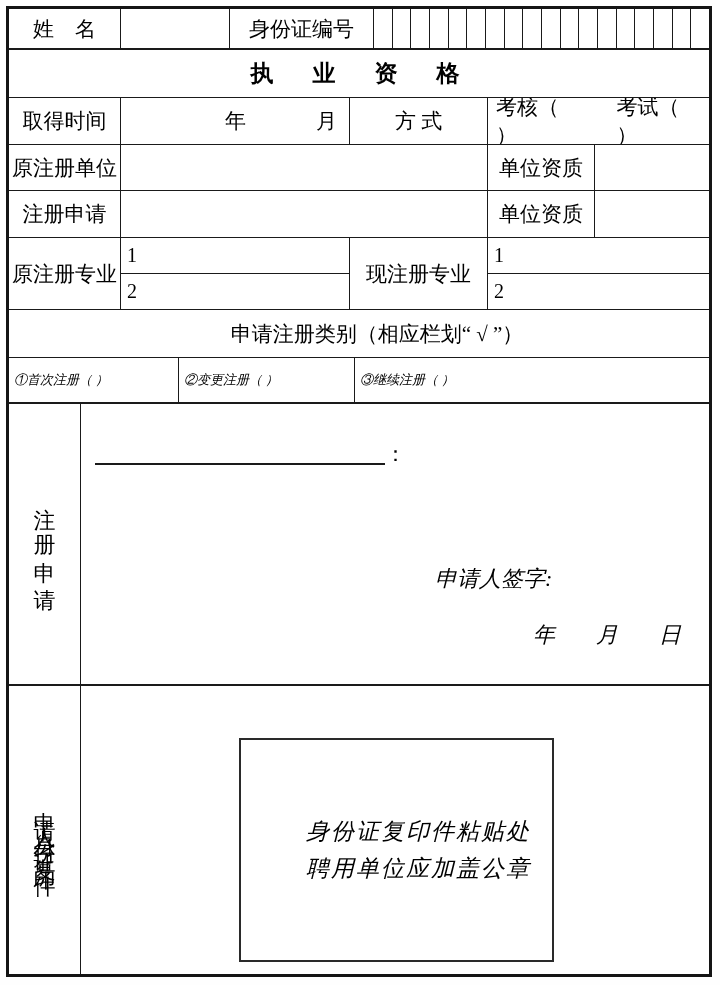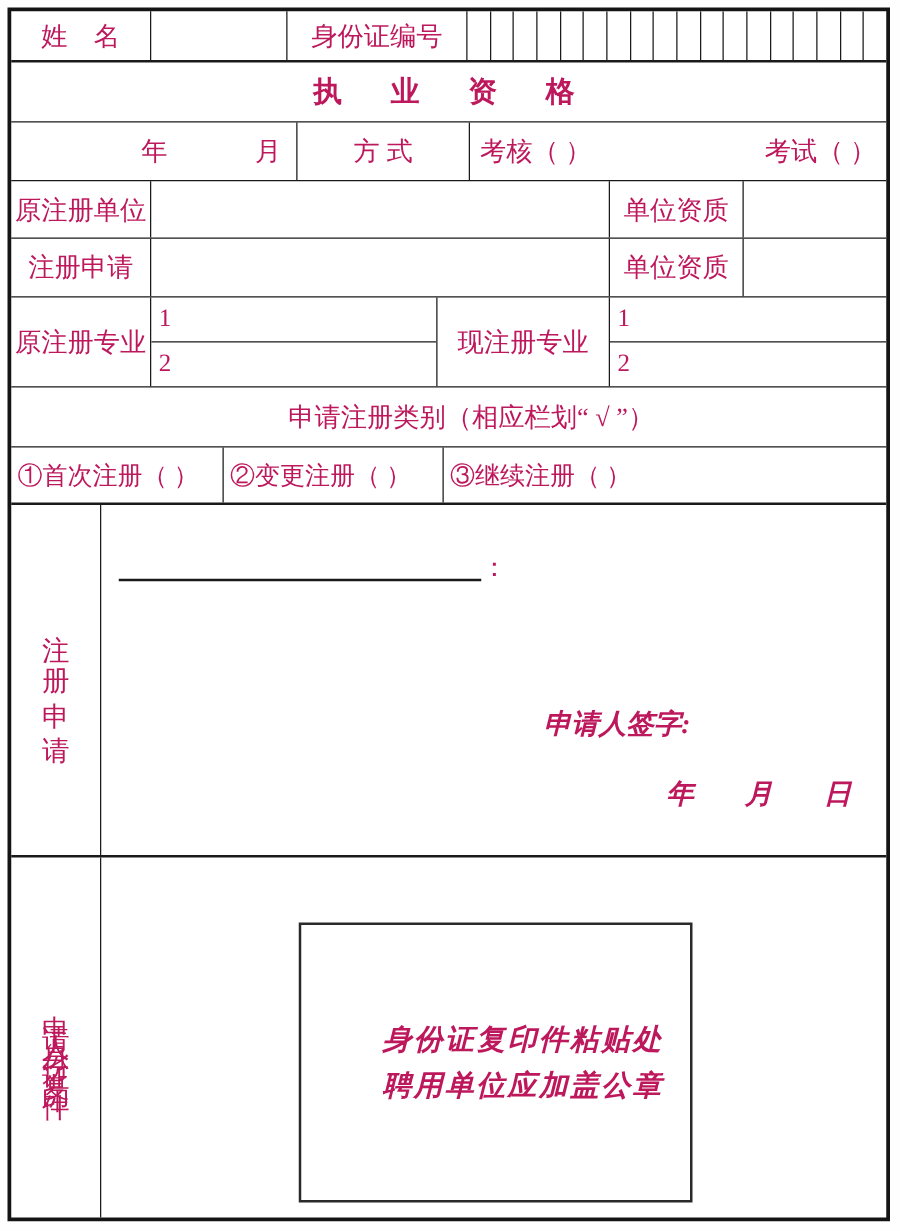--- a/index.html
+++ b/index.html
@@ -1,19 +1,19 @@
 <!DOCTYPE html>
 <html><head>
 <meta charset="utf-8">
 <style>
   * { margin:0; padding:0; box-sizing:border-box; }
   html,body { background:#ffffff; }
   .page {
     position:relative; width:720px; height:985px; background:#fefefe;
-    font-family:"Liberation Serif","DejaVu Serif",serif; color:#be185d;
+    font-family:"Liberation Serif","DejaVu Serif",serif; color:#000000;
     overflow:hidden;
   }
   .form-table {
     position:absolute; left:6px; top:6px; width:706px; height:971px;
     border:3px solid #141414; background:#fff;
   }
   .row { display:flex; width:100%; border-bottom:1px solid #1a1a1a; }
   .r1  { height:41px; border-bottom-width:2px; }
   .r2  { height:48px;text-align:center; }
   .r3  { height:47px; }
@@ -33,40 +33,40 @@
   .w229 { flex:0 0 229px; } .w138 { flex:0 0 138px; }
   .w367 { flex:0 0 367px; } .w107 { flex:0 0 107px;text-align:right; }
   .w170 { flex:0 0 170px; } .w176 { flex:0 0 176px; } .w183 { flex:0 0 183px; }
   .w72  { flex:0 0 72px; }  .grow { flex:1 1 auto; }
   .id-grid { padding:0; align-items:stretch; }
   .id-cell { flex:1 1 0; border-right:1px solid #1a1a1a; }
   .id-cell:last-child { border-right:none; }
   .title-cell { font-weight:bold; font-size:23px; letter-spacing:8px; }
   .ym-cell { justify-content:flex-start; padding-left:104px; gap:70px; }
   .opt-cell { justify-content:space-between; padding:0 8px 0 8px;gap:36px; }
-  .cat-cell { justify-content:flex-start; padding-left:5px; font-size:20px; }
+  .cat-cell { justify-content:flex-start; padding-left:5px; font-size:13px;font-style:italic; }
   .split { flex-direction:column; align-items:stretch; }
   .sub {
     height:36px; display:flex; align-items:center; padding-left:6px;
     font-size:20px;
   }
   .sub-top { border-bottom:1px solid #1a1a1a; }
   .vlabel {
     writing-mode:vertical-rl; text-orientation:upright; font-size:22px;
     line-height:1;
   }
   .vl-apply { letter-spacing:27px; }
   .vl-idcopy { letter-spacing:8px; }
   .freecell { position:relative; display:block; }
   .fill-line {
     position:absolute; left:14px; top:59px; width:290px;
     border-bottom:2px solid #1a1a1a;
   }
   .colon { position:absolute; left:304px; top:36px; font-size:21px; }
-  .kai { font-style:italic; font-family:"Liberation Serif","DejaVu Serif",serif;font-weight:bold; }
+  .kai { font-style:italic; font-family:"Liberation Serif","DejaVu Serif",serif; }
   .sign-label { position:absolute; left:354px; top:160px; font-size:22px; }
   .date-row { position:absolute; left:452px; top:216px; display:flex; gap:41px; font-size:22px; }
   .paste-box {
     position:absolute; left:158px; top:52px; width:315px; height:224px;
     border:2px solid #2a2a2a; display:flex; flex-direction:column;
     align-items:center; justify-content:center; gap:6px;
     font-size:23px; letter-spacing:2px;padding-left:44px;
   }
 </style>
 </head>
@@ -99,20 +99,21 @@
           <div class="id-cell"></div>
           <div class="id-cell"></div>
         </div>
     </div>
 
     <div class="row r2">
       <div class="cell grow title-cell">执　业　资　格</div>
     </div>
 
     <div class="row r3">
+      <div class="cell w112">取得时间</div>
       <div class="cell w229 ym-cell">
         <span>年</span>
         <span>月</span>
       </div>
       <div class="cell w138">方 式</div>
       <div class="cell grow opt-cell">
         <span>考核（ ）</span>
         <span>考试（ ）</span>
       </div>
     </div>

